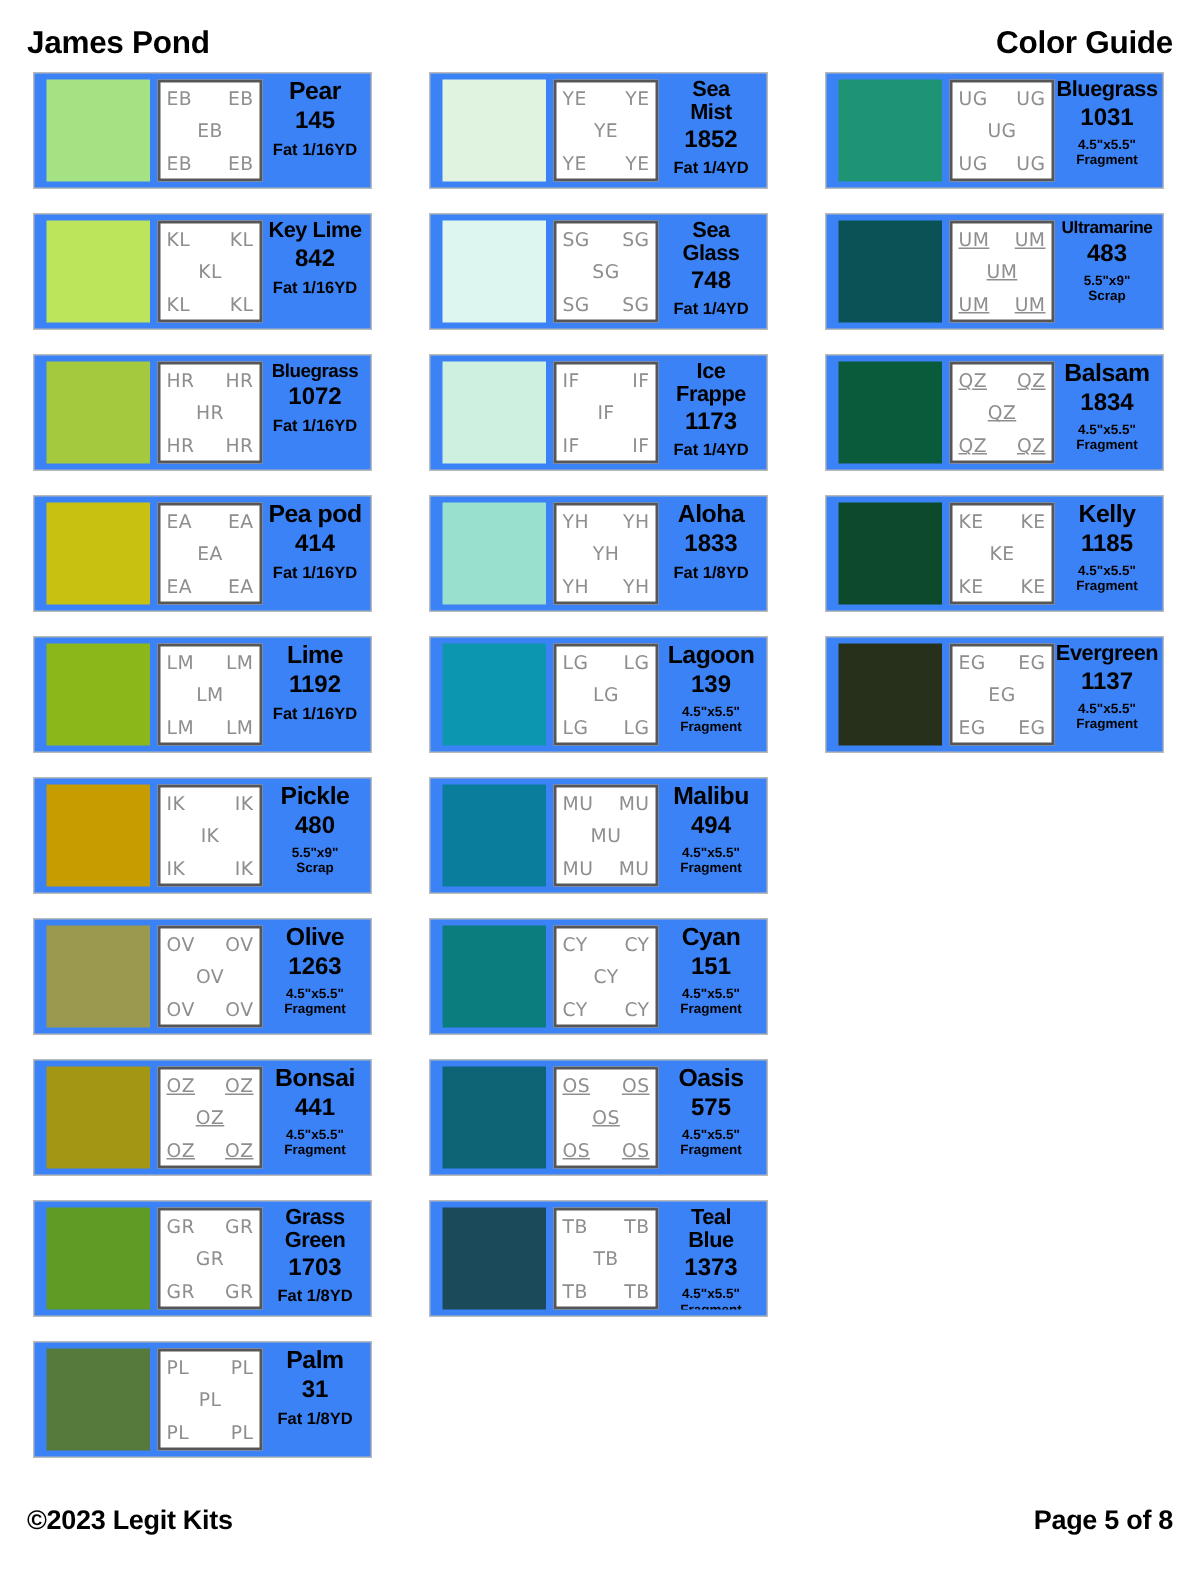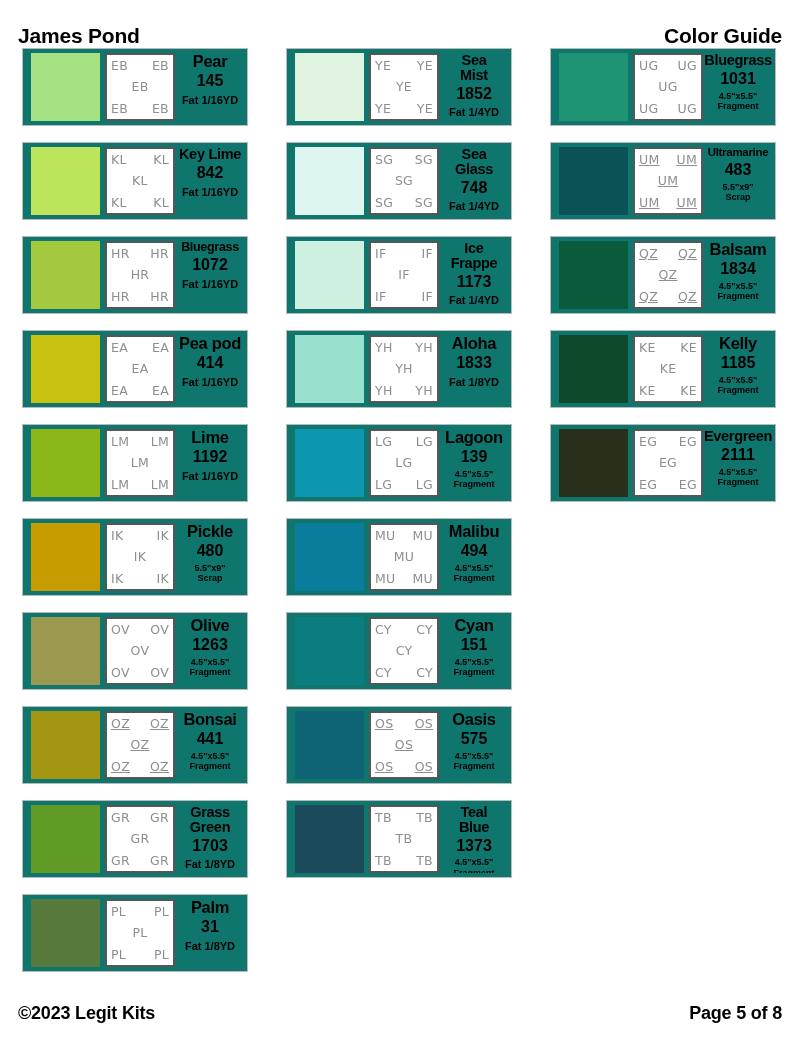--- a/index.html
+++ b/index.html
@@ -26,21 +26,21 @@
   }
 
   
   .header {
     position: absolute;
     top: 18px;
     left: 18px;
     right: 18px;
     height: 28px;
     display: flex;
-    align-items: flex-end;
+    align-items: flex-start;
     justify-content: space-between;
   }
   .header-title {
     font-size: 21px;
     font-weight: bold;
     letter-spacing: -0.2px;
     line-height: 1;
   }
 
   
@@ -58,21 +58,21 @@
     display: flex;
     flex-direction: column;
     gap: 16px;
   }
 
   
   .card {
     width: 226px;
     height: 78px;
     border: 1px solid #b9b9b9;
-    background: #0f766e;
+    background: #3b82f6;
     display: flex;
     align-items: center;
     padding: 4px 3px 4px 8px;
     position: relative;
   }
 
   .swatch {
     width: 69px;
     height: 68px;
     flex: 0 0 69px;
@@ -694,21 +694,21 @@
             <div class="code-row center">
               <span class="code">EG</span>
             </div>
             <div class="code-row">
               <span class="code">EG</span>
               <span class="code">EG</span>
             </div>
           </div>
           <div class="info">
             <div class="info-name sz-md">Evergreen</div>
-            <div class="info-number">2111</div>
+            <div class="info-number">1137</div>
             <div class="info-size">4.5"x5.5"
 Fragment</div>
           </div>
         </div>
       </div>
     </div>
 
   <div class="footer">
     <div class="footer-text">©2023 Legit Kits</div>
     <div class="footer-text">Page 5 of 8</div>

